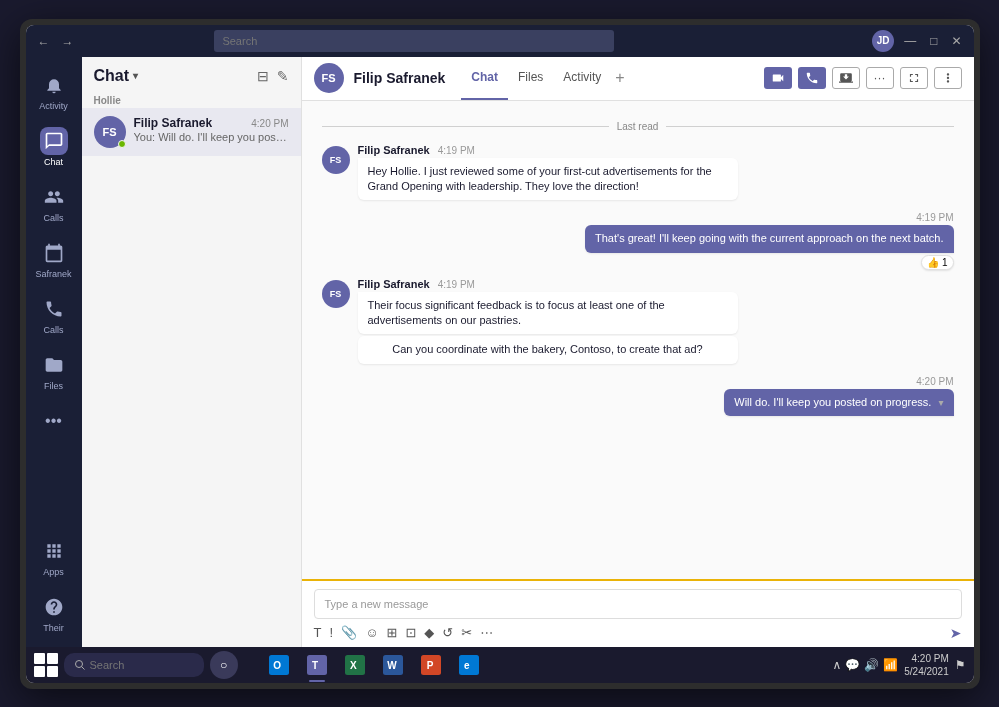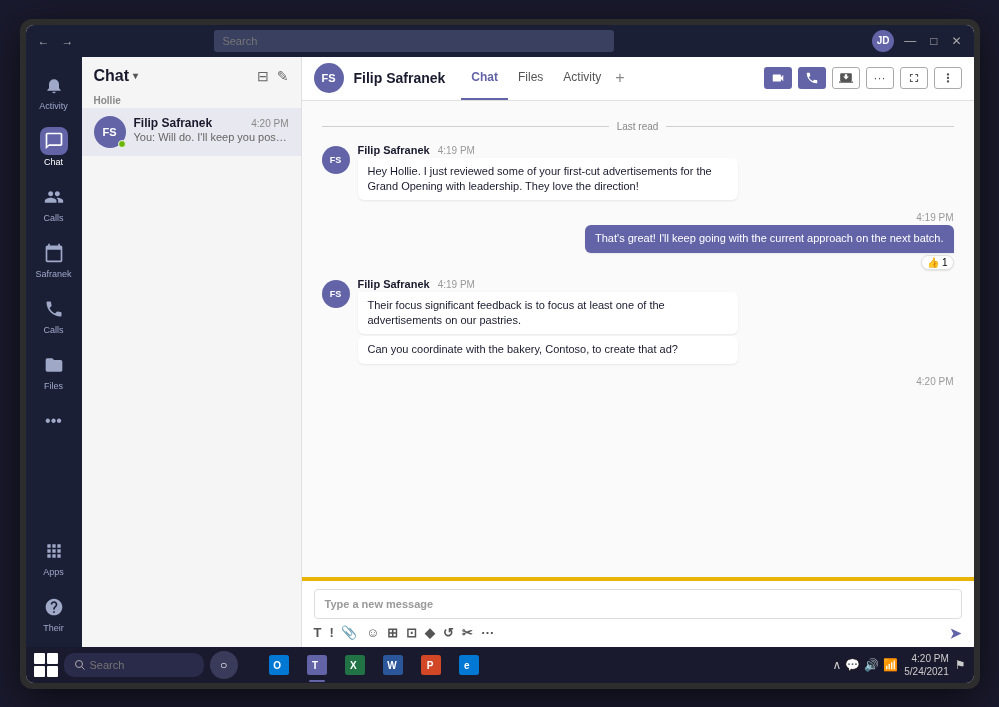--- a/index.html
+++ b/index.html
@@ -461,20 +461,21 @@
       font-size: 11px;
       color: #1a1a2e;
       max-width: 380px;
       line-height: 1.4;
       box-shadow: 0 1px 2px rgba(0,0,0,0.08);
     }
 
     .msg-bubble.continuation {
       border-radius: 6px;
       margin-left: 36px;
+      text-align: center;
     }
 
     .msg-bubble.outgoing {
       background: #6264a7;
       color: white;
       border-radius: 6px 6px 0 6px;
       margin-left: auto;
     }
 
     .outgoing-wrapper {
@@ -516,25 +517,24 @@
     }
 
     .msg-caret {
       color: #aaa;
       font-size: 10px;
       margin-left: 4px;
     }
 
     
     .message-input-area {
-      border-top: 4px solid #eab308;
+      border-top: 2px solid #eab308;
       background: white;
       padding: 8px 12px 4px;
       flex-shrink: 0;
-      font-weight: bold;
     }
 
     .message-input-box {
       border: 1px solid #ddd;
       border-radius: 4px;
       padding: 8px 10px;
       font-size: 11px;
       color: #999;
       margin-bottom: 4px;
       background: white;
@@ -887,20 +887,26 @@
                   <span class="msg-time">4:19 PM</span>
                 </div>
                 <div class="msg-bubble">Their focus significant feedback is to focus at least one of the advertisements on our pastries.</div>
               </div>
             </div>
             <div class="msg-bubble continuation">Can you coordinate with the bakery, Contoso, to create that ad?</div>
           </div>
 
           <div class="outgoing-wrapper">
             <div class="outgoing-time">4:20 PM</div>
+            <div class="outgoing-bubble-row">
+              <div class="msg-bubble outgoing">
+                <span>Will do. I'll keep you posted on progress.</span>
+                <span class="msg-caret">▾</span>
+              </div>
+            </div>
           </div>
 
         </div>
 
         <div class="message-input-area">
           <div class="message-input-box">
             <span>Type a new message</span>
           </div>
           <div class="message-toolbar">
             <span class="toolbar-icon">T</span>

